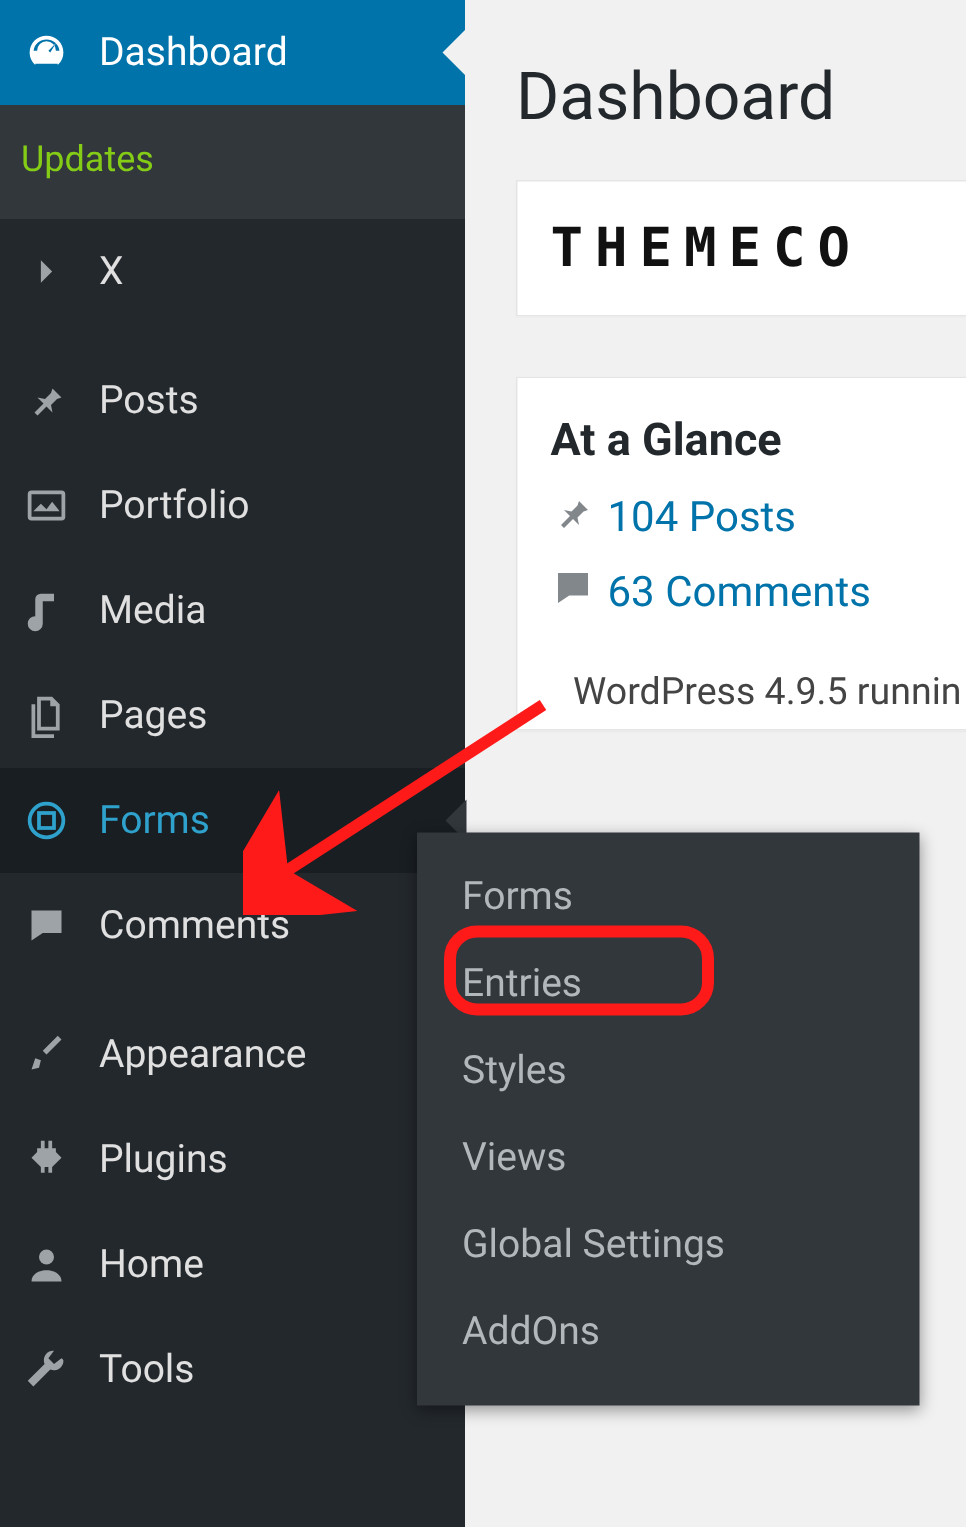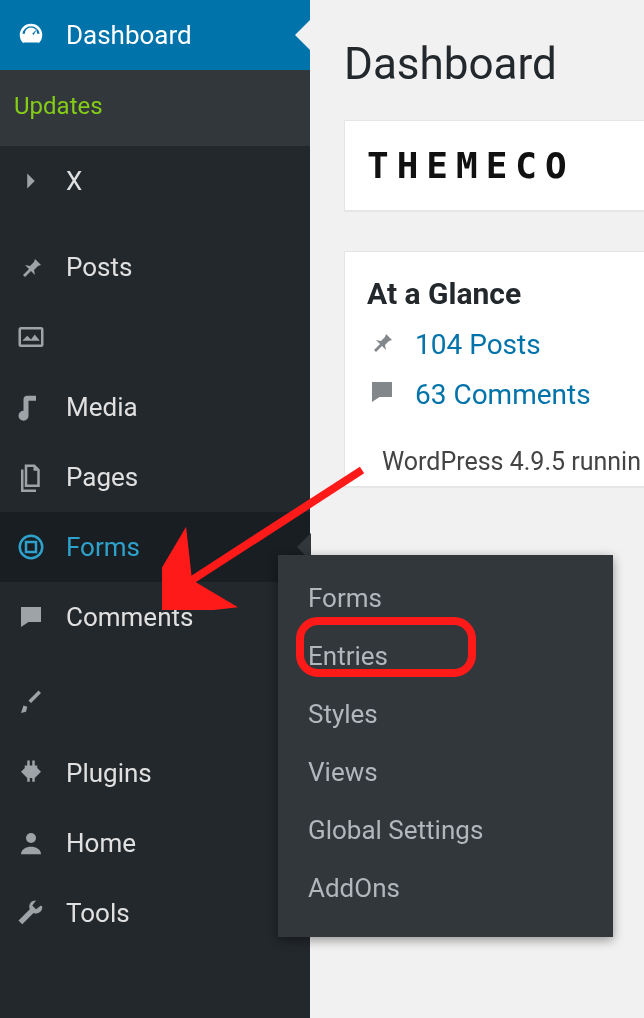--- a/index.html
+++ b/index.html
@@ -32,21 +32,21 @@
     content: ""; position: absolute; right: -1px; top: 50%; transform: translateY(-50%);
     border-top: 14px solid transparent; border-bottom: 14px solid transparent; border-right: 14px solid #32373c;
   }
 
   
   .content { flex: 1; padding: 20px 0 0 34px; overflow: hidden; }
   .page-title { font-size: 44px; font-weight: 400; color: #23282d; margin: 18px 0 30px 0; }
   .panel { background: #fff; border: 1px solid #e5e5e5; box-shadow: 0 1px 1px rgba(0,0,0,.04); padding: 24px 22px; margin-bottom: 40px; width: 320px; }
   .themeco { font-family: monospace; font-weight: 900; letter-spacing: 8px; font-size: 36px; color: #111; }
   .glance-title { font-size: 30px; font-weight: 700; color: #23282d; }
-  .glance-row { display: flex; align-items: center; gap: 18px; margin: 16px 0; }
+  .glance-row { display: flex; align-items: center; gap: 8px; margin: 16px 0; }
   .glance-row .gicon { color: #82878c; }
   .glance-row .gicon svg { width: 30px; height: 30px; }
   .glance-link { color: #0073aa; font-size: 28px; }
   .wp-text { font-size: 25px; color: #444; margin-top: 36px; white-space: nowrap; text-align: right; }
   .date-text { color: #888; font-size: 24px; margin-left: 6px; margin-top: 360px; }
 
   
   .flyout {
     position: absolute; left: 278px; top: 555px; width: 335px; background: #32373c;
     padding: 14px 0 20px 0; box-shadow: 0 3px 10px rgba(0,0,0,.4); z-index: 50;
@@ -100,20 +100,21 @@
     <span>Posts</span>
   </div>
 
   <div class="side-item">
     <span class="icon-slot">
       <svg viewBox="0 0 24 24" fill="currentColor">
           <rect x="3" y="5" width="18" height="14" rx="1" stroke="currentColor" fill="none" stroke-width="2"></rect>
           <path d="M5 15l4-4 3 3 3-4 4 5H5z"></path>
         </svg>
     </span>
+    <span>Portfolio</span>
   </div>
 
   <div class="side-item">
     <span class="icon-slot">
       <svg viewBox="0 0 24 24" fill="currentColor">
           <path d="M9 3a3 3 0 00-3 3v9a4 4 0 104 4V7h6V3H9z"></path>
         </svg>
     </span>
     <span>Media</span>
   </div>
@@ -147,20 +148,21 @@
   </div>
 
   <div class="gap-block"></div>
 
   <div class="side-item">
     <span class="icon-slot">
       <svg viewBox="0 0 24 24" fill="currentColor">
           <path d="M20 4l-8 8-2-2 8-8 2 2zM4 20l4-1 1-4-3-1-2 6z"></path>
         </svg>
     </span>
+    <span>Appearance</span>
   </div>
 
   <div class="side-item">
     <span class="icon-slot">
       <svg viewBox="0 0 24 24" fill="currentColor">
           <path d="M9 2v4H7v2l-3 3 5 5v3h2v-3h2v3h2v-3l5-5-3-3V6h-2V2h-2v4h-2V2H9z"></path>
         </svg>
     </span>
     <span>Plugins</span>
   </div>

